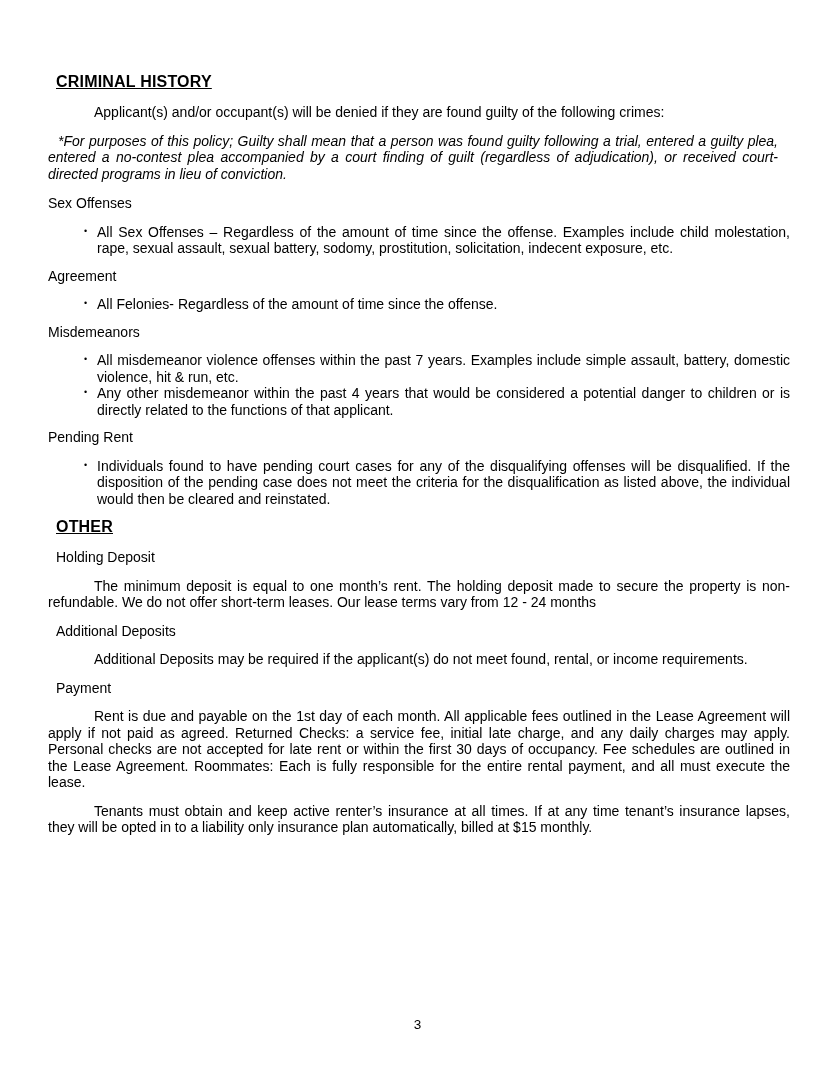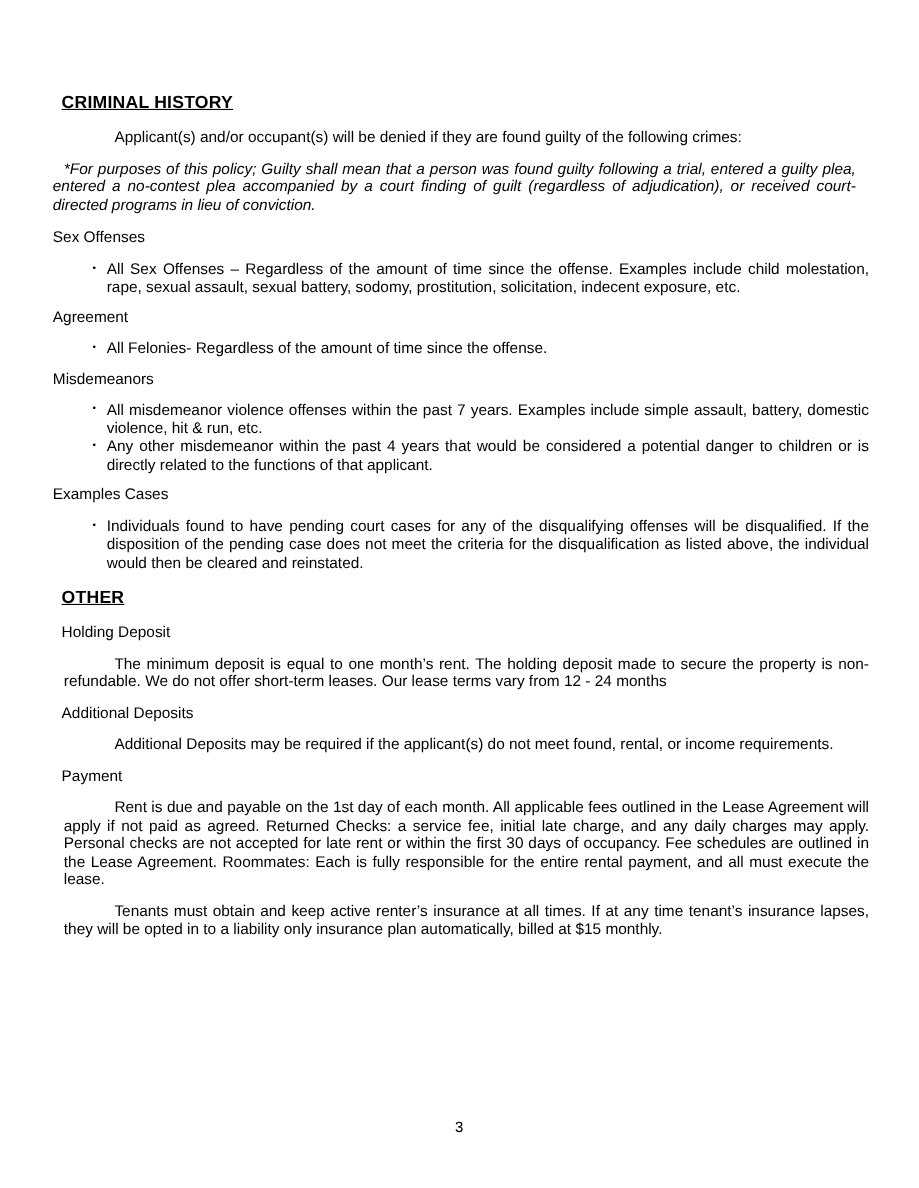--- a/index.html
+++ b/index.html
@@ -16,30 +16,30 @@
   }
   .doc {
     padding: 69px 45px 0 48px;
   }
   .section-title {
     font-size: 16px;
     line-height: 18px;
     font-weight: bold;
     text-decoration: underline;
     letter-spacing: 0.2px;
-    margin: 16px 0 13px 8px;
+    margin: 4px 0 13px 8px;
   }
   .subheading {
     font-size: 14px;
     font-weight: normal;
     margin: 0 0 12px 0;
   }
   .other-section .subheading { margin-left: 8px; }
   .para {
-    margin: 0 0 12px 10px;
+    margin: 0 0 12px 0;
     text-align: justify;
   }
   .first-indent { text-indent: 46px; }
   .policy-note {
     font-style: italic;
     text-indent: 10px;
     margin: 0 12px 13px 0;
     text-align: justify;
   }
   ul.bullets {
@@ -100,21 +100,21 @@
       <li class="bullet-item">
         <span class="bullet-marker">•</span>
         <span>All misdemeanor violence offenses within the past 7 years. Examples include simple assault, battery, domestic violence, hit &amp; run, etc.</span>
       </li>
       <li class="bullet-item">
         <span class="bullet-marker">•</span>
         <span>Any other misdemeanor within the past 4 years that would be considered a potential danger to children or is directly related to the functions of that applicant.</span>
       </li>
     </ul>
 
-    <h2 class="subheading">Examples Cases</h2>
+    <h2 class="subheading">Pending Rent</h2>
     <ul class="bullets">
       <li class="bullet-item">
         <span class="bullet-marker">•</span>
         <span>Individuals found to have pending court cases for any of the disqualifying offenses will be disqualified. If the disposition of the pending case does not meet the criteria for the disqualification as listed above, the individual would then be cleared and reinstated.</span>
       </li>
     </ul>
   </div>
 
   <div class="other-section">
     <h1 class="section-title">OTHER</h1>

